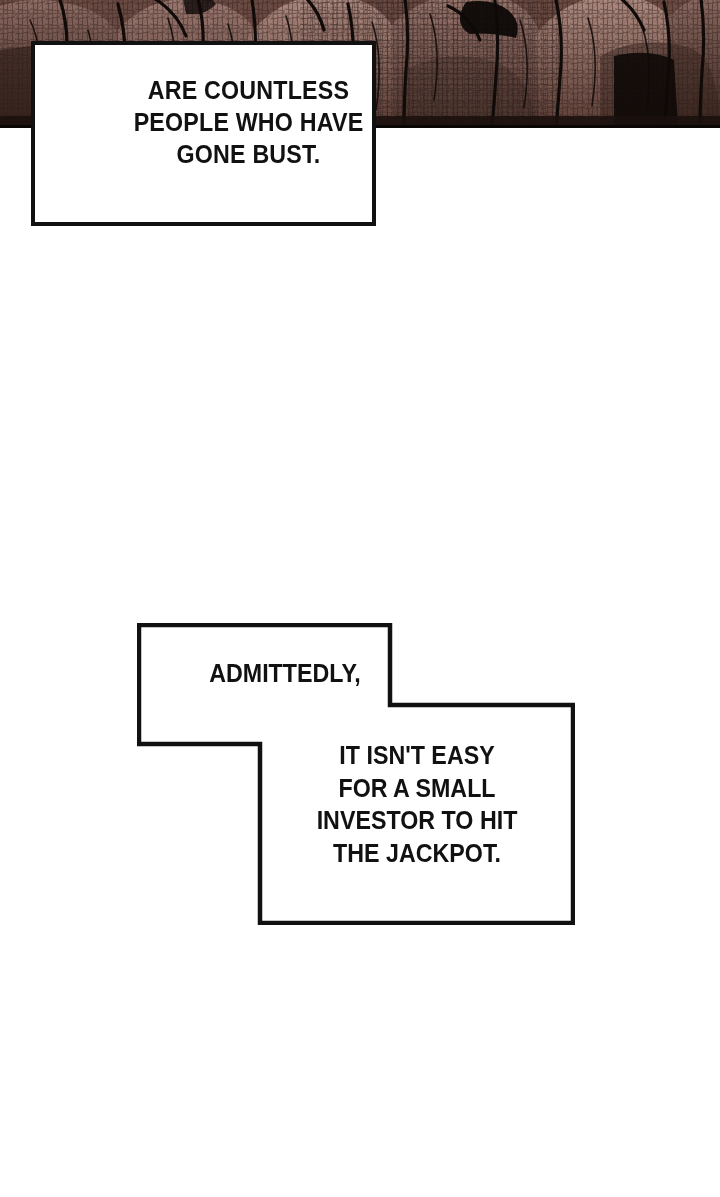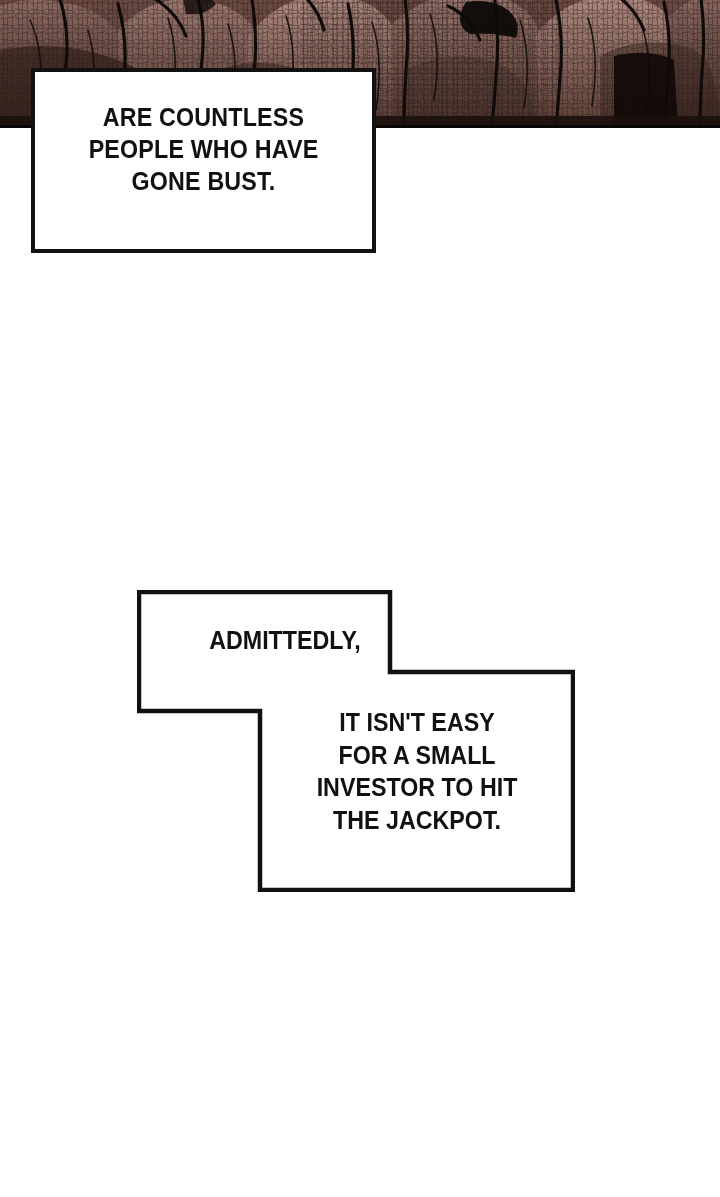--- a/index.html
+++ b/index.html
@@ -54,34 +54,33 @@
   }
 
   
   #bubble-countless {
     left: 31px;
     top: 41px;
     width: 345px;
     height: 185px;
     display: flex;
     align-items: center;
-    justify-content: center;
-    margin-top: 27px;
+    justify-content: flex-end;
   }
   #bubble-countless .bubble-text {
     font-size: 25px;
     transform: scaleX(0.93);
     padding-bottom: 24px;
   }
 
   
   #bubble-admittedly {
     position: absolute;
     left: 137px;
-    top: 590px;
+    top: 623px;
     width: 438px;
     height: 302px;
   }
   #bubble-admittedly svg {
     position: absolute;
     left: 0;
     top: 0;
     width: 438px;
     height: 302px;
   }

